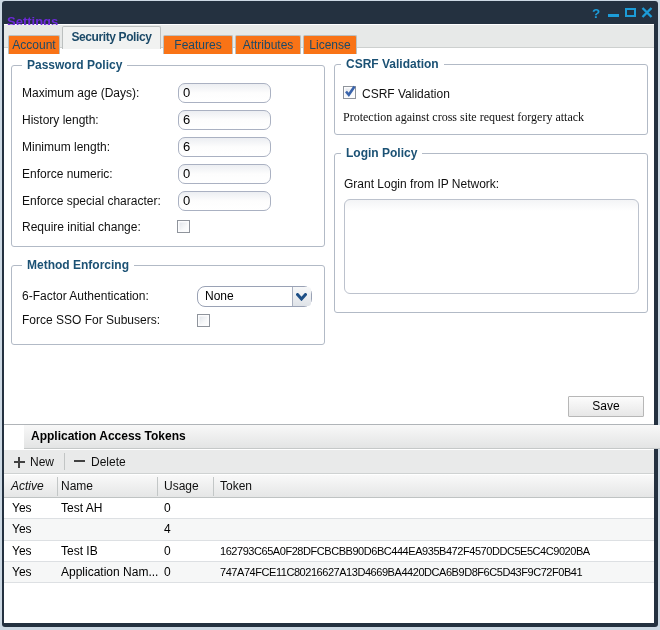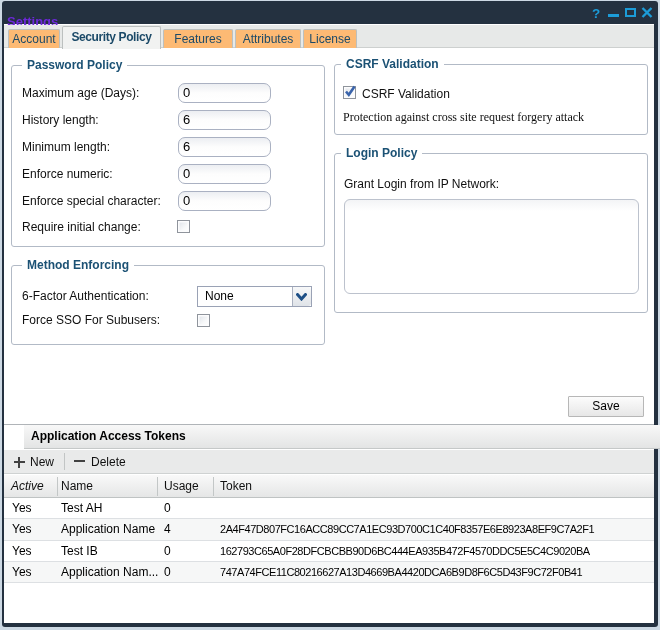--- a/index.html
+++ b/index.html
@@ -5,30 +5,30 @@
 * { margin:0; padding:0; box-sizing:border-box; }
 html,body { width:660px; height:630px; overflow:hidden; }
 body { position:relative; font-family:"Liberation Sans",sans-serif; background:#cdd9e4; }
 .abs { position:absolute; }
 
 #dark { left:2px; top:1px; width:656px; height:626px; background:#243140; border-radius:3px; }
 #content { left:4px; top:24px; width:650px; height:599px; background:#fff; }
 #title { left:7px; top:3px; width:200px; height:17px; color:#6d28d9; font-size:13px; font-weight:bold; line-height:17px;margin-top:10px; }
 
 #tabstrip { left:4px; top:25px; width:650px; height:23px; background:#e7e9e8; border-bottom:1px solid #cdd0cf; }
-.tab { position:absolute; top:29px; height:19px; background:#fdba74; border:1px solid #bcc0bf; border-bottom:none; border-radius:2px 2px 0 0; color:#1c4a68; font-size:12px; text-align:center; line-height:18px; }
+.tab { position:absolute; top:35px; height:19px; background:#f97316; border:1px solid #bcc0bf; border-bottom:none; border-radius:2px 2px 0 0; color:#1c4a68; font-size:12px; text-align:center; line-height:18px; }
 .tab.sel { top:26px; height:23px; background:#f1f2f1; font-weight:bold; line-height:21px; z-index:5; letter-spacing:-0.4px; }
 
 .fs { position:absolute; border:1px solid #b2bac6; border-radius:3px; }
 .leg { position:absolute; top:-8px; background:#fff; padding:0 5px; font-size:12px; font-weight:bold; color:#1b5174; white-space:nowrap; }
 .lbl { position:absolute; font-size:12px; color:#101010; white-space:nowrap; }
 .inp { position:absolute; width:93px; height:20px; border:1px solid #aab1c2; border-radius:7px; background:linear-gradient(#eceef2,#fdfdfd 50%,#ffffff); font-size:13px; line-height:18px; padding-left:4px; color:#000; }
 .cb { position:absolute; width:13px; height:13px; border:1px solid #8f949c; background:linear-gradient(135deg,#dde1e7,#f8f9fa 62%,#fff); box-shadow:inset 0 0 0 1.5px #fcfcfd; }
 
-#dd { left:197px; top:286px; width:115px; height:21px; border:1px solid #9aa2b5; border-radius:0; background:#fff; }
+#dd { left:197px; top:286px; width:115px; height:21px; border:1px solid #9aa2b5; border-radius:8px; background:#fff; }
 #dd .txt { position:absolute; left:7px; top:2px; font-size:12px; color:#000; }
 #dd .btn { position:absolute; right:0; top:0; width:19px; height:19px; border-left:1px solid #aab1c0; border-radius:0 3px 3px 0; background:linear-gradient(#f7f8f9,#dfe3e8); }
 
 
 #ta { left:344px; top:199px; width:295px; height:95px; border:1px solid #bcc2cd; border-radius:6px; background:linear-gradient(#f3f4f6,#ffffff 12%); }
 
 #save { left:568px; top:396px; width:76px; height:21px; border:1px solid #b7b7b7; border-radius:1px; background:linear-gradient(#fcfcfc,#e7e7e7); font-size:12px; text-align:center; line-height:19px; color:#000; }
 
 #bp-top { left:4px; top:424px; width:650px; height:1px; background:#b0b4b8; }
 #bp-head { left:4px; top:425px; width:650px; height:24px; background:linear-gradient(#f8f8f8,#e3e4e4); border-bottom:1px solid #c5c8c8; font-size:12px; font-weight:bold; color:#000; line-height:23px; padding-left:7px;margin-left:20px; }
@@ -131,23 +131,21 @@
 <div class="th" style="left:164px;">Usage</div>
 <div class="th" style="left:220px;">Token</div>
 
 <div class="row" style="top:498px;">
   <div style="left:8px;">Yes</div>
     <div style="left:57px;">Test AH</div>
     <div style="left:160px;">0</div>
 </div>
 <div class="row" style="top:519.3px;background:#f6f7f7;">
   <div style="left:8px;">Yes</div>
-    <div style="left:57px;">Application Name</div>
     <div style="left:160px;">4</div>
-    <div style="left:216px;" class="tok">2A4F47D807FC16ACC89CC7A1EC93D700C1C40F8357E6E8923A8EF9C7A2F1</div>
 </div>
 <div class="row" style="top:540.7px;">
   <div style="left:8px;">Yes</div>
     <div style="left:57px;">Test IB</div>
     <div style="left:160px;">0</div>
     <div style="left:216px;" class="tok">162793C65A0F28DFCBCBB90D6BC444EA935B472F4570DDC5E5C4C9020BA</div>
 </div>
 <div class="row" style="top:562px;background:#f6f7f7;">
   <div style="left:8px;">Yes</div>
     <div style="left:57px;">Application Nam...</div>

